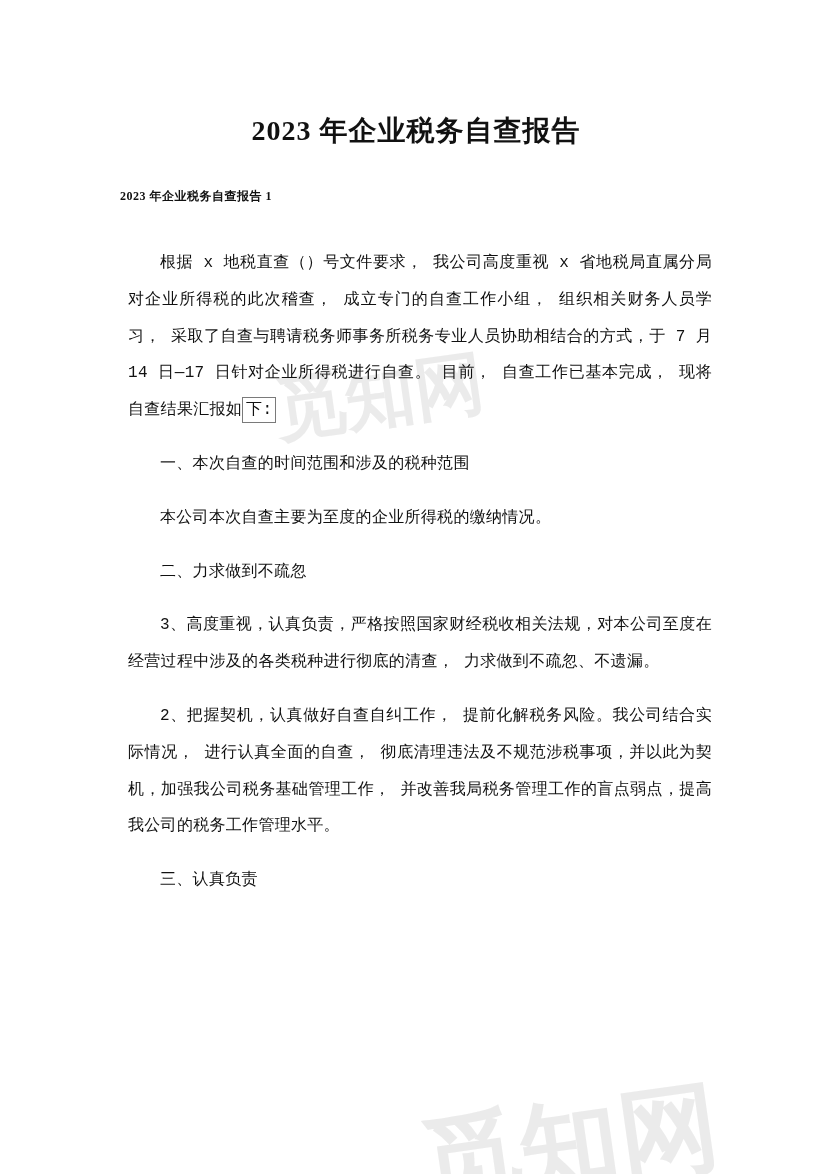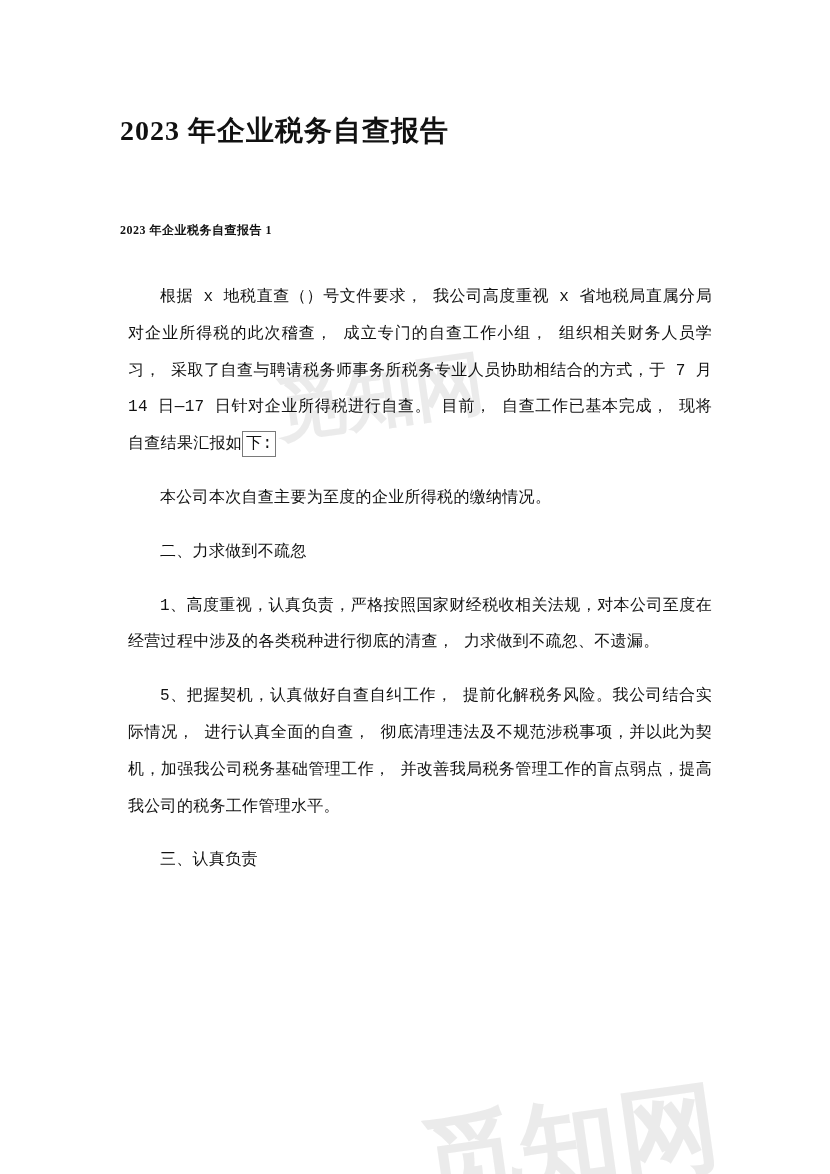--- a/index.html
+++ b/index.html
@@ -16,22 +16,22 @@
     overflow: hidden;
     font-family: "Liberation Serif", "DejaVu Serif", serif;
     color: #111111;
   }
   .content {
     position: relative;
     padding: 112px 118px 0 120px;
     z-index: 2;
   }
   .doc-title {
-    margin: 0 0 72px 0;
-    text-align: left;
+    margin: 0 0 38px 0;
+    text-align: center;
     font-size: 28px;
     font-weight: bold;
     letter-spacing: 1px;
   }
   .doc-subtitle {
     margin: 0 0 40px 0;
     font-size: 12px;
     font-weight: bold;
     letter-spacing: 0.5px;
   }
@@ -85,21 +85,22 @@
   <div class="watermark watermark-bottom">觅知网</div>
 
   <div class="content">
 
     <h1 class="doc-title">2023 年企业税务自查报告</h1>
 
     <h2 class="doc-subtitle">2023 年企业税务自查报告 1</h2>
 
     <div class="doc-body">
         <p class="para">根据 x 地税直查（）号文件要求， 我公司高度重视 x 省地税局直属分局对企业所得税的此次稽查， 成立专门的自查工作小组， 组织相关财务人员学习， 采取了自查与聘请税务师事务所税务专业人员协助相结合的方式，于 7 月 14 日—17 日针对企业所得税进行自查。 目前， 自查工作已基本完成， 现将自查结果汇报如<span class="boxed">下:</span></p>
+        <p class="para">一、本次自查的时间范围和涉及的税种范围</p>
         <p class="para">本公司本次自查主要为至度的企业所得税的缴纳情况。</p>
         <p class="para">二、力求做到不疏忽</p>
-        <p class="para">1、高度重视，认真负责，严格按照国家财经税收相关法规，对本公司至度在经营过程中涉及的各类税种进行彻底的清查， 力求做到不疏忽、不遗漏。</p>
-        <p class="para">5、把握契机，认真做好自查自纠工作， 提前化解税务风险。我公司结合实际情况， 进行认真全面的自查， 彻底清理违法及不规范涉税事项，并以此为契机，加强我公司税务基础管理工作， 并改善我局税务管理工作的盲点弱点，提高我公司的税务工作管理水平。</p>
+        <p class="para">3、高度重视，认真负责，严格按照国家财经税收相关法规，对本公司至度在经营过程中涉及的各类税种进行彻底的清查， 力求做到不疏忽、不遗漏。</p>
+        <p class="para">2、把握契机，认真做好自查自纠工作， 提前化解税务风险。我公司结合实际情况， 进行认真全面的自查， 彻底清理违法及不规范涉税事项，并以此为契机，加强我公司税务基础管理工作， 并改善我局税务管理工作的盲点弱点，提高我公司的税务工作管理水平。</p>
         <p class="para">三、认真负责</p>
       </div>
 
   </div>
 </div>
 
 </body></html>

